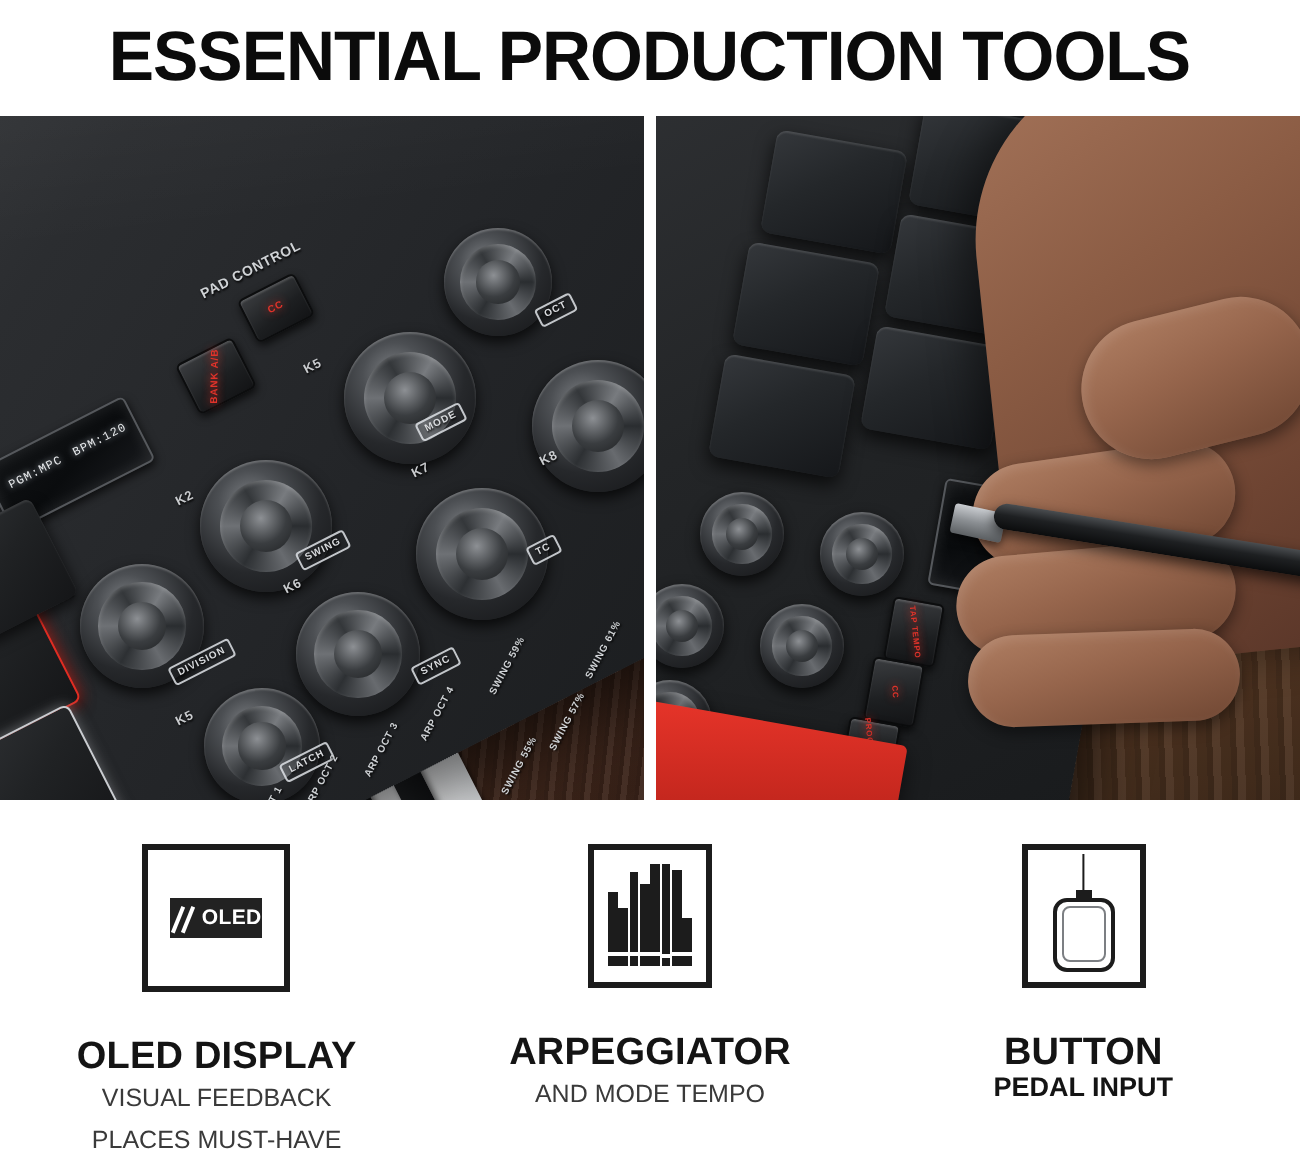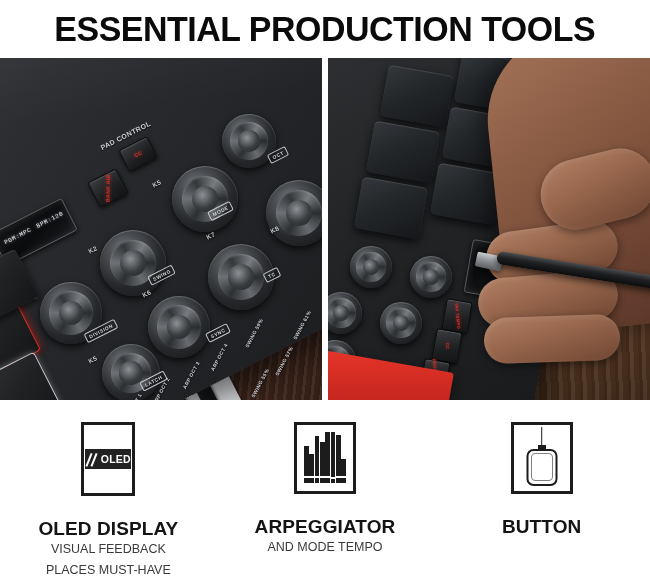--- a/index.html
+++ b/index.html
@@ -332,21 +332,21 @@
     display: flex;
   }
   .feature {
     flex: 1 1 0;
     display: flex;
     flex-direction: column;
     align-items: center;
   }
   .icon-frame {
     margin-top: 18px;
-    width: 54px;
+    width: 74px;
     height: 74px;
     border: 3px solid #1c1c1c;
     background: #ffffff;
     position: relative;
     box-sizing: border-box;
   }
   .icon-frame.sq {
     width: 62px;
     height: 72px;
   }
@@ -682,15 +682,16 @@
     </div>
 
     <div class="feature">
       <div class="icon-frame sq">
         <div class="pedal-cable"></div>
         <div class="pedal-jack"></div>
         <div class="pedal-body"></div>
         <div class="pedal-inner"></div>
       </div>
       <div class="feat-title">BUTTON</div>
+      <div class="feat-sub bold">PEDAL INPUT</div>
     </div>
   </div>
 </div>
 
 </body></html>

